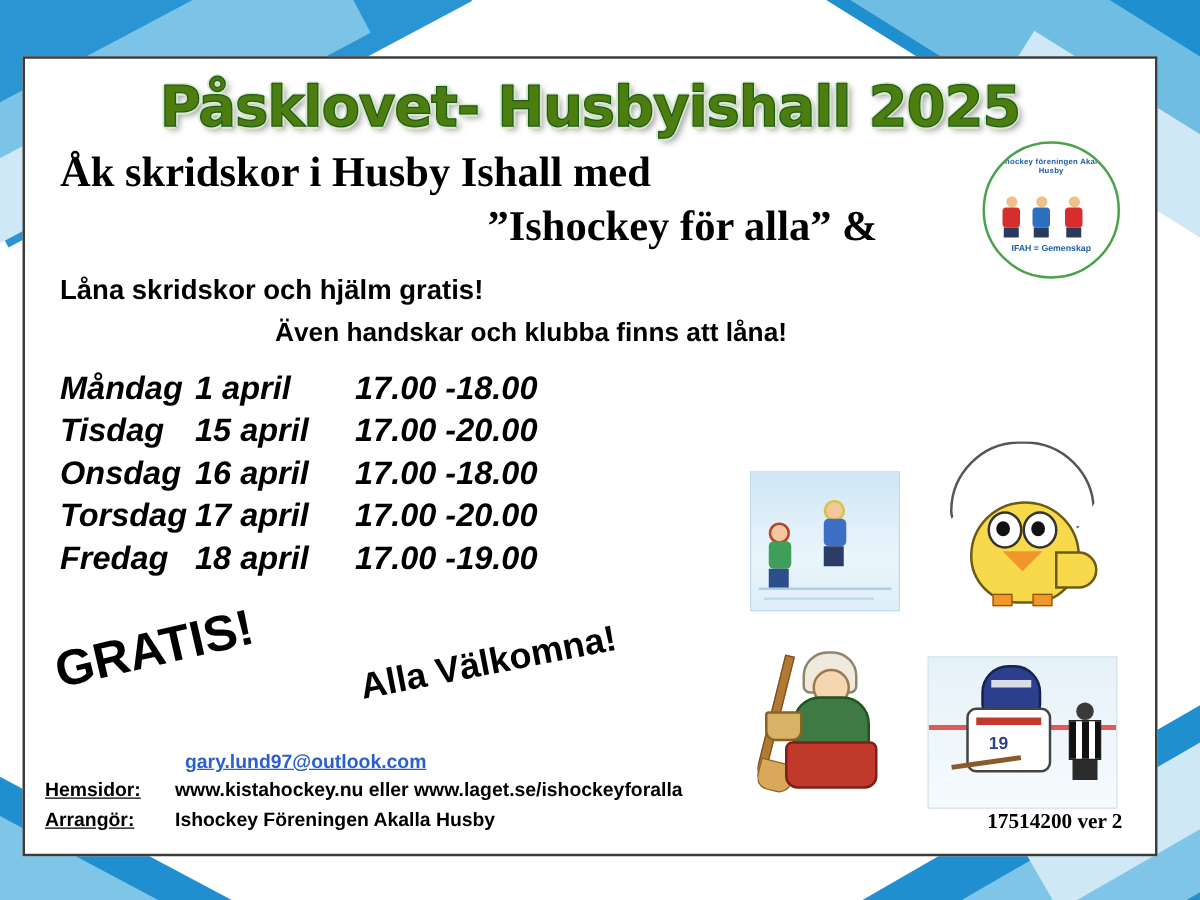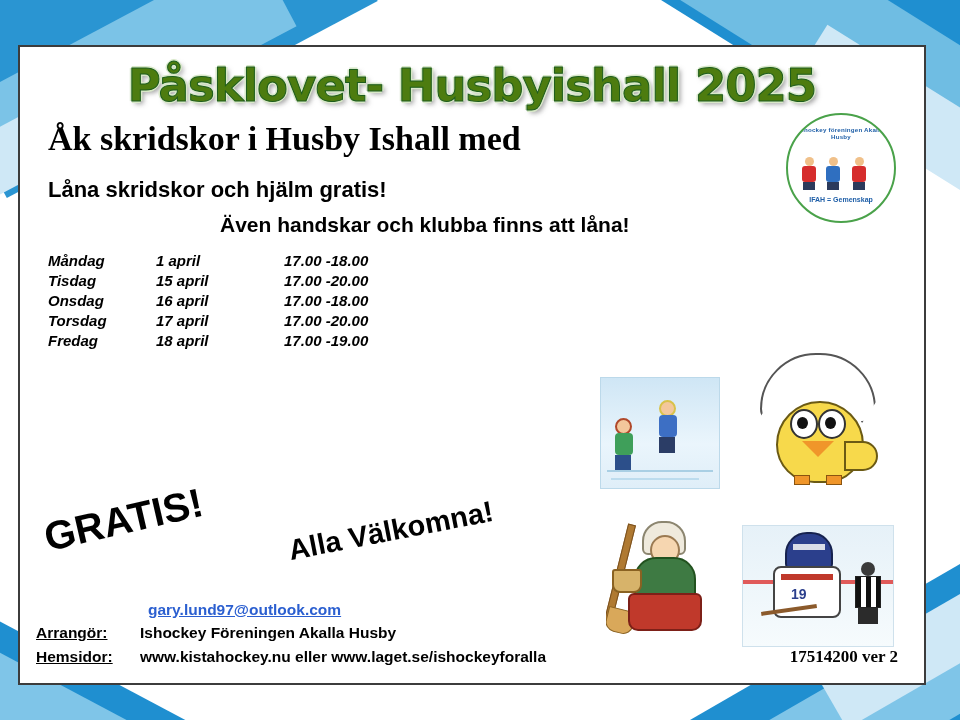--- a/index.html
+++ b/index.html
@@ -207,21 +207,21 @@
     font-size: 21px;
     margin: 10px 0 0 186px;
   }
 
   
   .schedule {
     margin: 14px 0 0 14px;
     font-family: "Liberation Sans", sans-serif;
     font-weight: bold;
     font-style: italic;
-    font-size: 15px;
+    font-size: 26px;
     border-collapse: collapse;
   }
   .schedule td { padding: 1.5px 0; }
   .schedule .c-day  { width: 108px; }
   .schedule .c-date { width: 128px; }
   .schedule .c-time { width: 200px; }
 
   
   .gratis {
     position: absolute;
@@ -496,20 +496,21 @@
         <div class="head"></div>
           <div class="body"></div>
           <div class="legs"></div>
       </div>
     </div>
     <div class="logo-bottom">IFAH = Gemenskap</div>
   </div>
 
   <div class="headline">
     <div class="l1">Åk skridskor i Husby Ishall med</div>
+    <div class="l2">”Ishockey för alla” &amp;</div>
   </div>
 
   <div class="sub1">Låna skridskor och hjälm gratis!</div>
   <div class="sub2">Även handskar och klubba finns att låna!</div>
 
   <table class="schedule">
     <tbody>
       <tr>
         <td class="c-day">Måndag</td>
         <td class="c-date">1 april</td>
@@ -592,26 +593,26 @@
   </div>
 
   <div class="contact">
     <table>
       <tbody>
         <tr>
           <td class="lbl nu"></td>
           <td><a class="email" href="#">gary.lund97@outlook.com</a></td>
         </tr>
         <tr>
+          <td class="lbl">Hemsidor:</td>
+          <td>www.kistahockey.nu eller www.laget.se/ishockeyforalla</td>
+        </tr>
+        <tr>
           <td class="lbl">Arrangör:</td>
           <td>Ishockey Föreningen Akalla Husby</td>
-        </tr>
-        <tr>
-          <td class="lbl">Hemsidor:</td>
-          <td>www.kistahockey.nu eller www.laget.se/ishockeyforalla</td>
         </tr>
       </tbody>
     </table>
   </div>
 
   <div class="version">17514200 ver 2</div>
 
 </div>
 
 </body></html>

